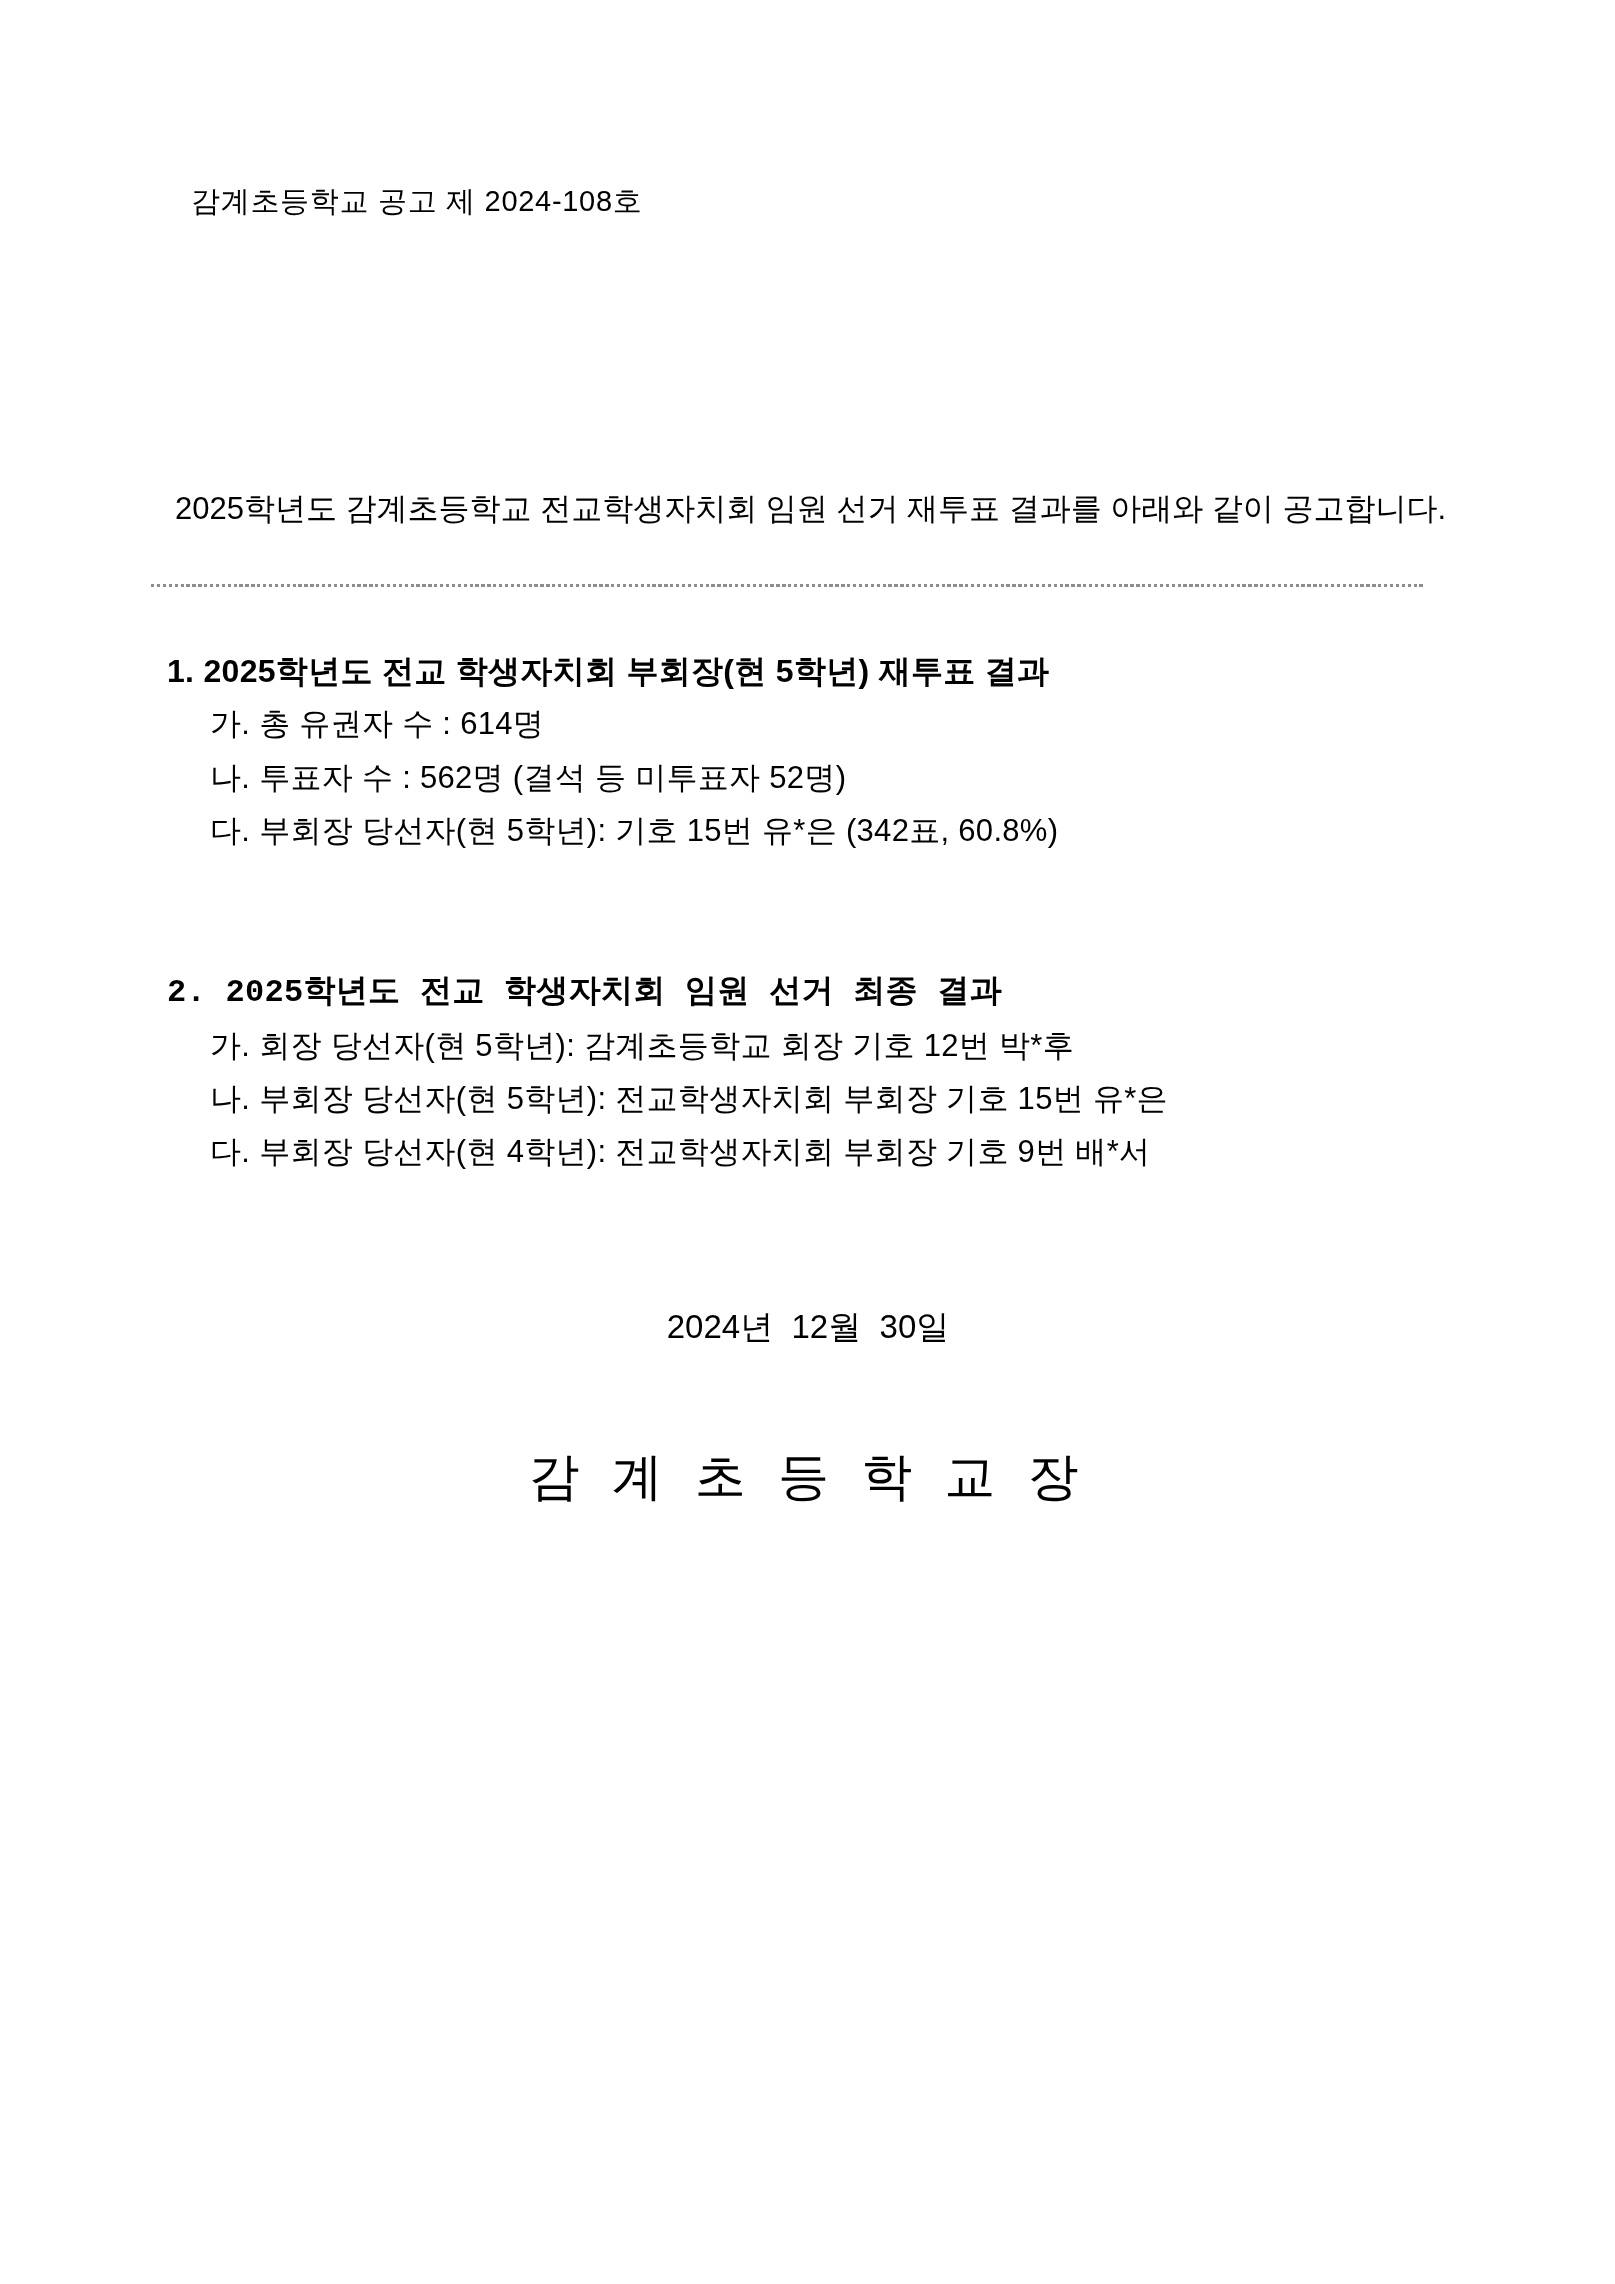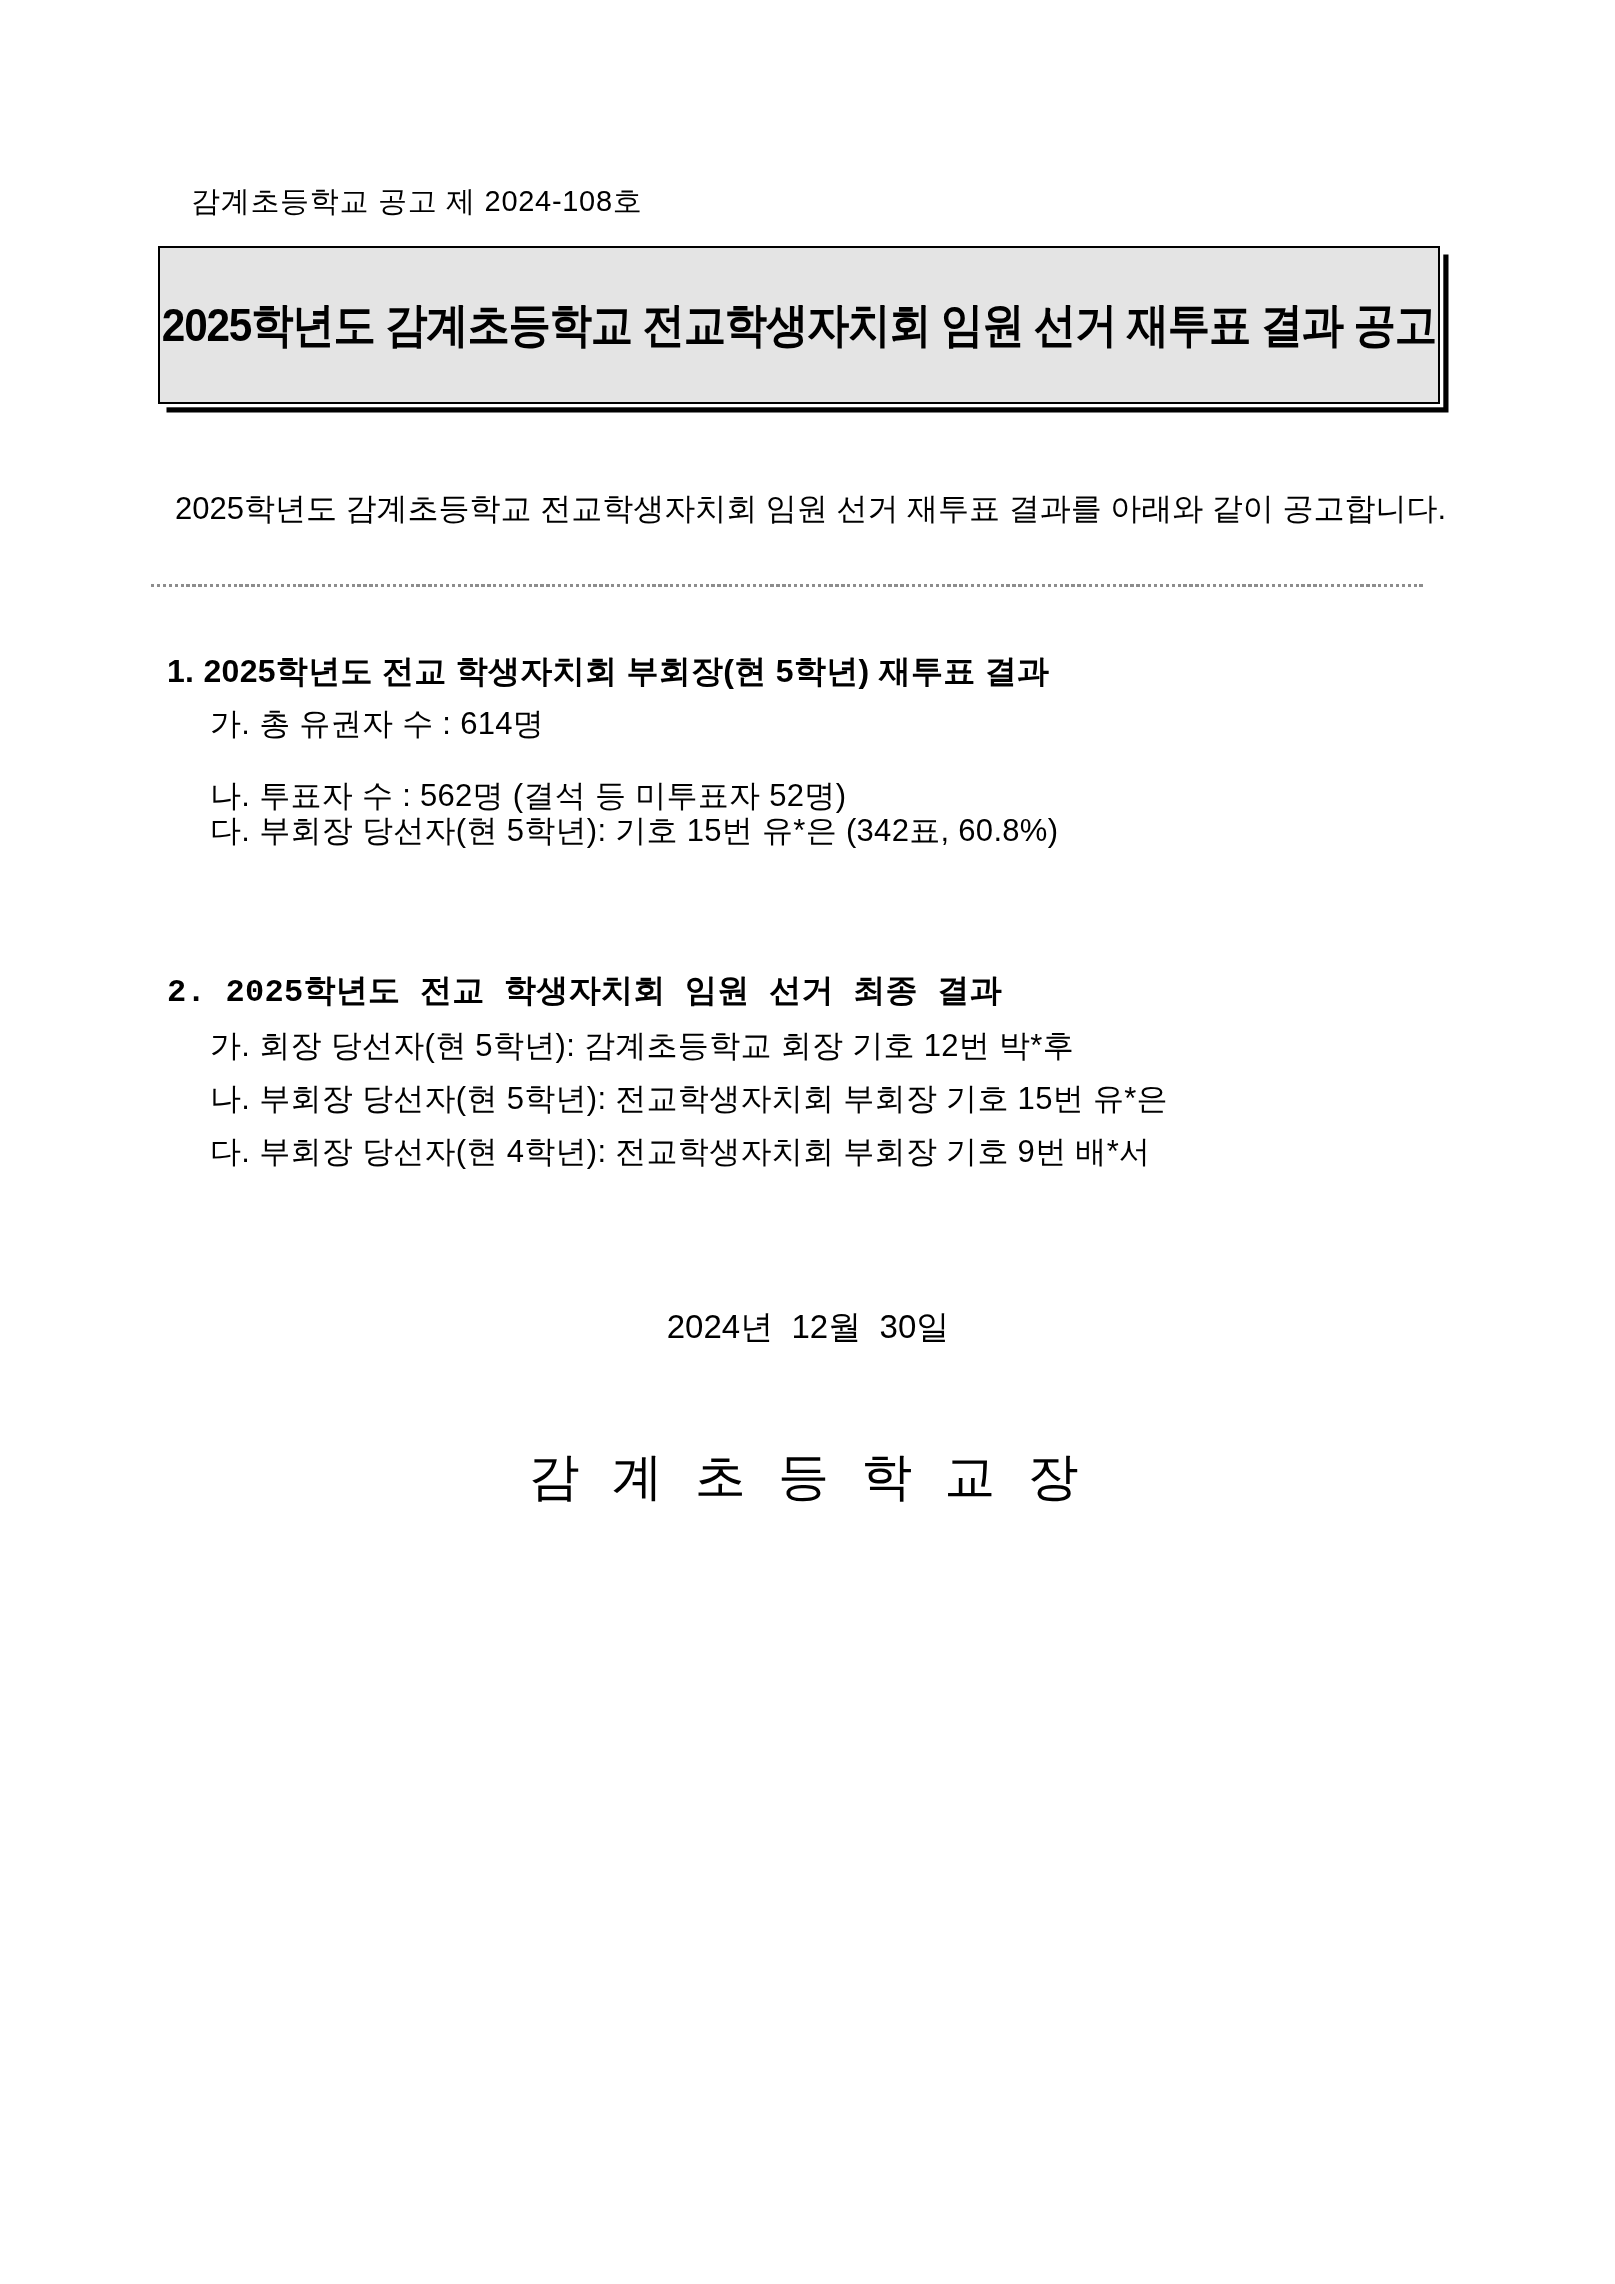--- a/index.html
+++ b/index.html
@@ -73,21 +73,21 @@
   .sub-item {
     position: absolute;
     left: 210px;
     font-size: 31px;
     line-height: 1.2;
     white-space: pre;
     letter-spacing: 0.3px;
   }
   .s1-heading { top: 652px; }
   .s1-item-0 { top: 705px; }
-  .s1-item-1 { top: 759px; margin-top: 18px; }
+  .s1-item-1 { top: 759px; }
   .s1-item-2 { top: 812px; }
   .s2-heading { top: 974px; font-family: Liberation Mono, monospace; }
   .s2-item-0 { top: 1027px; }
   .s2-item-1 { top: 1080px; }
   .s2-item-2 { top: 1133px; }
   .date-line {
     position: absolute;
     left: 0;
     top: 1295px;
     width: 100%;
@@ -111,23 +111,20 @@
     margin-top: 24px;
   }
 </style>
 </head>
 <body>
 
 <div class="page">
 
   <div class="doc-number">감계초등학교 공고 제 2024-108호</div>
 
-  <div class="title-box">
-    <div class="title-text">2025학년도 감계초등학교 전교학생자치회 임원 선거 재투표 결과 공고</div>
-  </div>
 
   <div class="intro">2025학년도 감계초등학교 전교학생자치회 임원 선거 재투표 결과를 아래와 같이 공고합니다.</div>
 
   <div class="divider"></div>
 
   <div class="section-heading s1-heading">1. 2025학년도 전교 학생자치회 부회장(현 5학년) 재투표 결과</div>
   <div class="sub-item s1-item-0">가. 총 유권자 수 : 614명</div>
   <div class="sub-item s1-item-1">나. 투표자 수 : 562명 (결석 등 미투표자 52명)</div>
   <div class="sub-item s1-item-2">다. 부회장 당선자(현 5학년): 기호 15번 유*은 (342표, 60.8%)</div>
 

